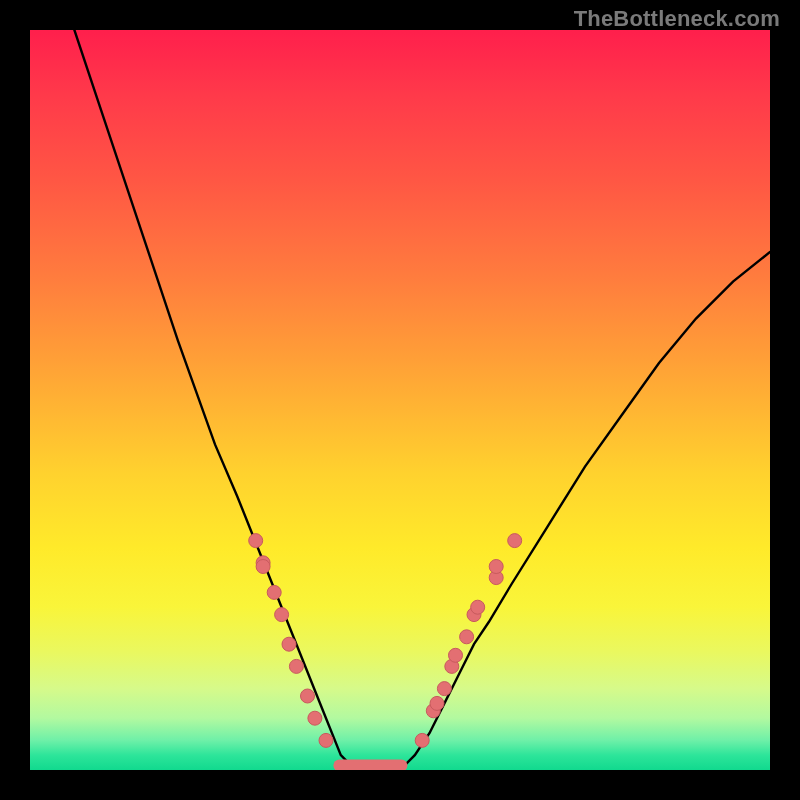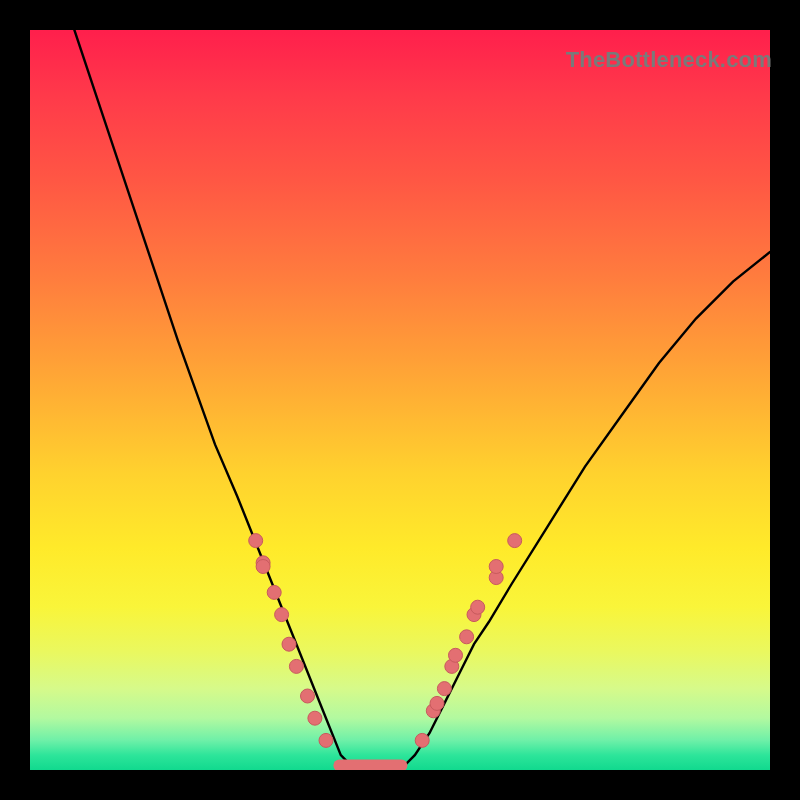--- a/index.html
+++ b/index.html
@@ -13,27 +13,26 @@
   }
   .stage {
     position: relative;
     width: 800px;
     height: 800px;
     background: #000;
   }
   .watermark {
     position: absolute;
     top: 6px;
-    right: 28px;
+    right: 20px;
     color: #7a7a7a;
     font-size: 22px;
     font-weight: 600;
     letter-spacing: 0.2px;
     z-index: 20;
-    margin-top: 41px;
   }
   .plot {
     position: absolute;
     left: 30px;
     top: 30px;
     width: 740px;
     height: 740px;
     overflow: hidden;
   }
   .gradient {

